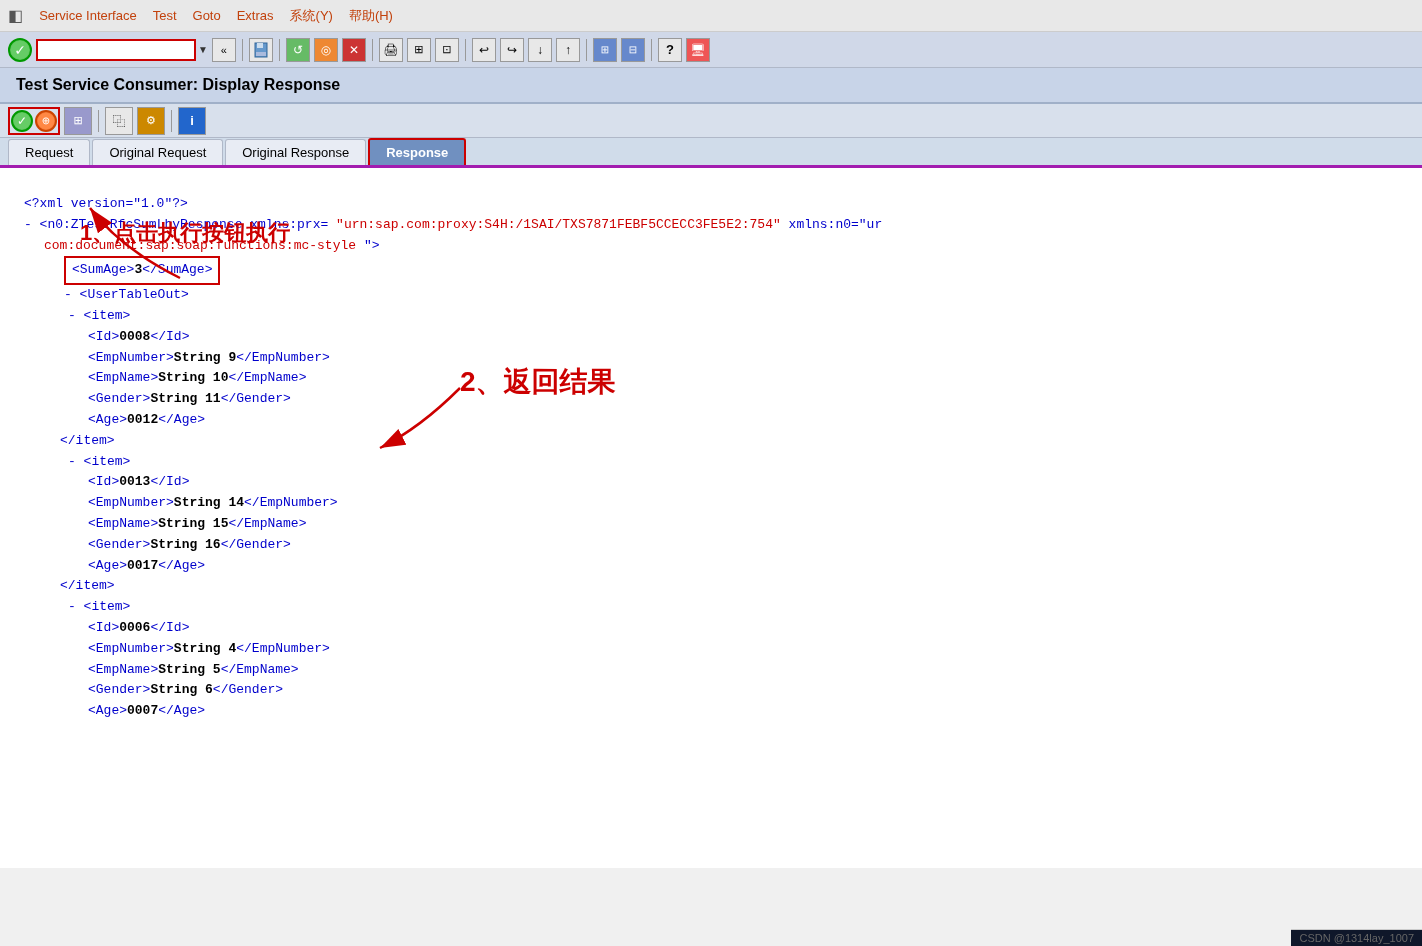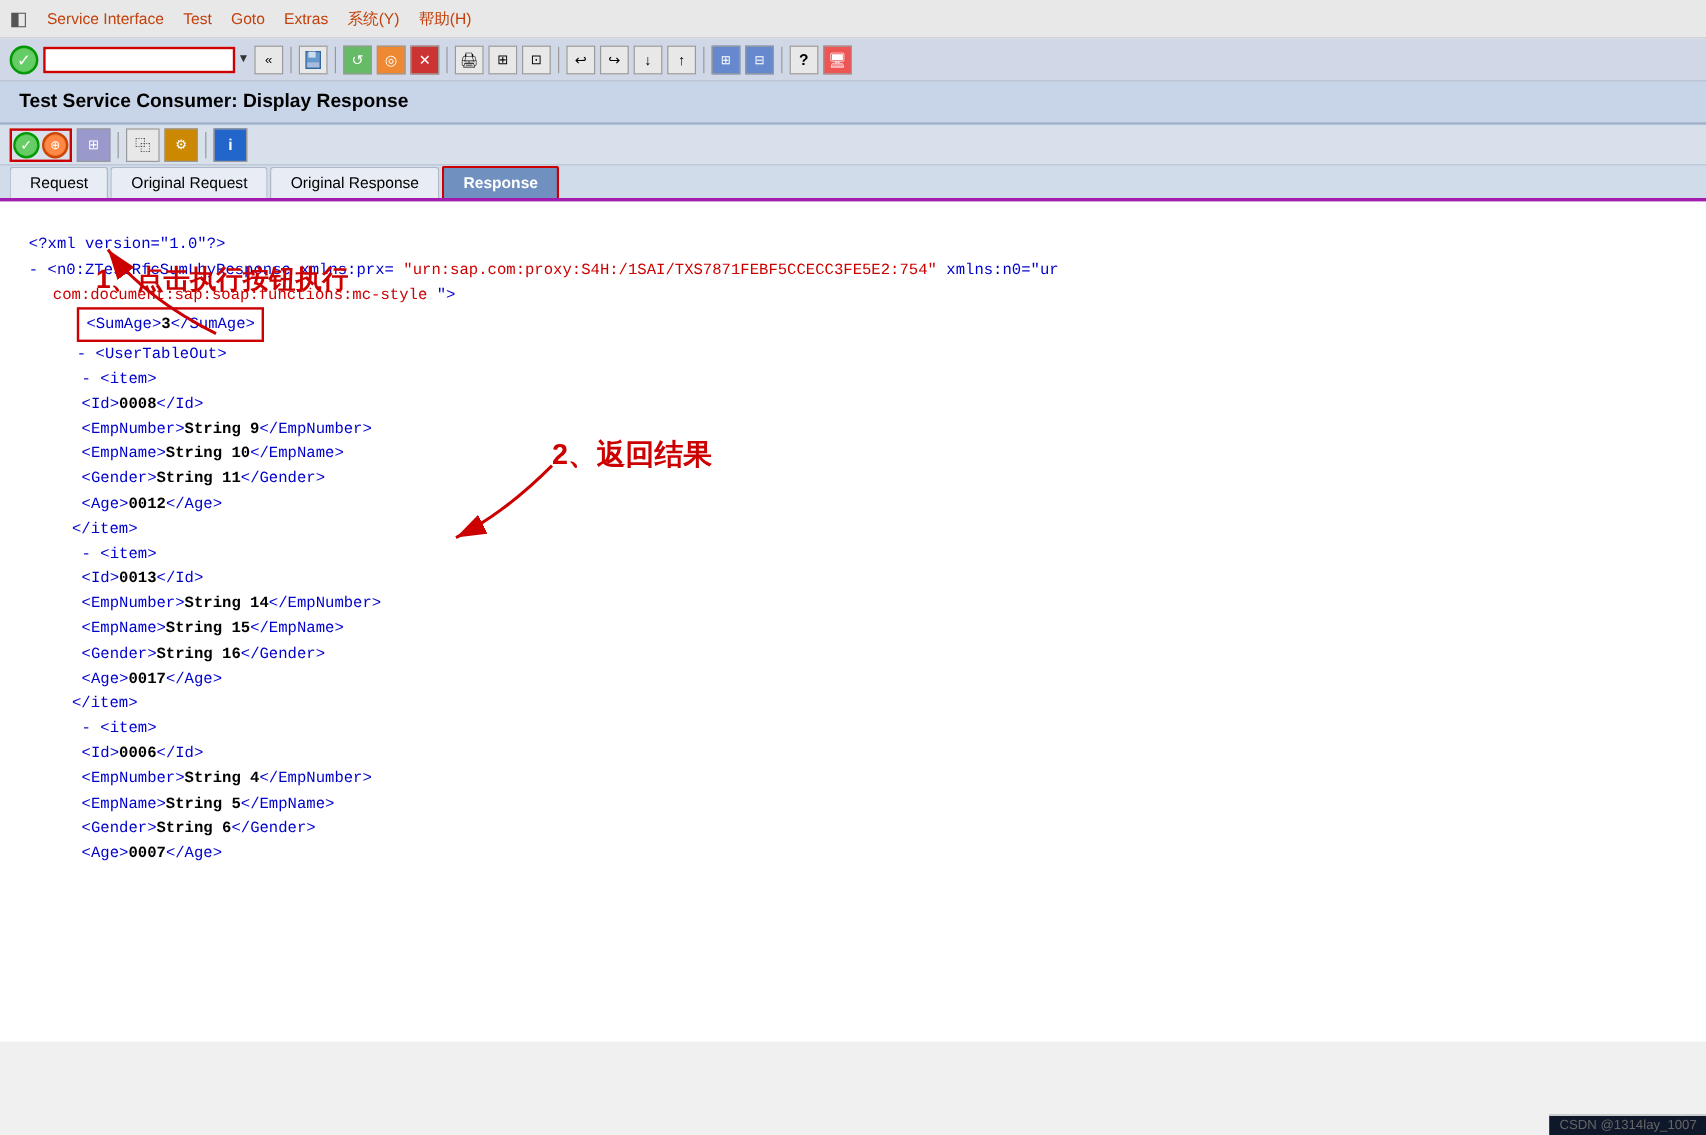--- a/index.html
+++ b/index.html
@@ -127,21 +127,21 @@
       margin-top: 10px;
     }
     .xml-tag { color: #0000cc; }
     .xml-value { color: #000; font-weight: bold; }
     .xml-attr-value { color: #cc0000; }
     .xml-pi { color: #0000cc; }
     .xml-indent-1 { margin-left: 20px; }
     .xml-indent-2 { margin-left: 40px; }
     .xml-indent-3 { margin-left: 44px; }
     .xml-indent-4 { margin-left: 36px; }
-    .xml-indent-5 { margin-left: 44px; }
+    .xml-indent-5 { margin-left: 64px; }
 
     .sumage-box {
       display: inline-block;
       border: 2px solid #cc0000;
       padding: 2px 6px;
       background: white;
     }
 
     
     .status-bar {
@@ -289,21 +289,21 @@
 
   <svg style="position:absolute; top:20px; left:60px; pointer-events:none;" width="200" height="120">
     <defs>
       <marker id="arrowhead1" markerWidth="10" markerHeight="7" refX="10" refY="3.5" orient="auto">
         <polygon points="0 0, 10 3.5, 0 7" fill="#cc0000"></polygon>
       </marker>
     </defs>
     <path d="M 120 90 Q 60 60 30 20" stroke="#cc0000" stroke-width="2.5" fill="none" marker-end="url(#arrowhead1)"></path>
   </svg>
 
-  <div class="annotation-text" style="top: 195px; left: 460px; font-size: 24px;">2、返回结果</div>
+  <div class="annotation-text" style="top: 195px; left: 460px; font-size: 28px;">2、返回结果</div>
 
   <svg style="position:absolute; top:200px; left:360px; pointer-events:none;" width="200" height="100">
     <defs>
       <marker id="arrowhead2" markerWidth="10" markerHeight="7" refX="10" refY="3.5" orient="auto">
         <polygon points="0 0, 10 3.5, 0 7" fill="#cc0000"></polygon>
       </marker>
     </defs>
     <path d="M 100 20 Q 60 60 20 80" stroke="#cc0000" stroke-width="2.5" fill="none" marker-end="url(#arrowhead2)"></path>
   </svg>
 

